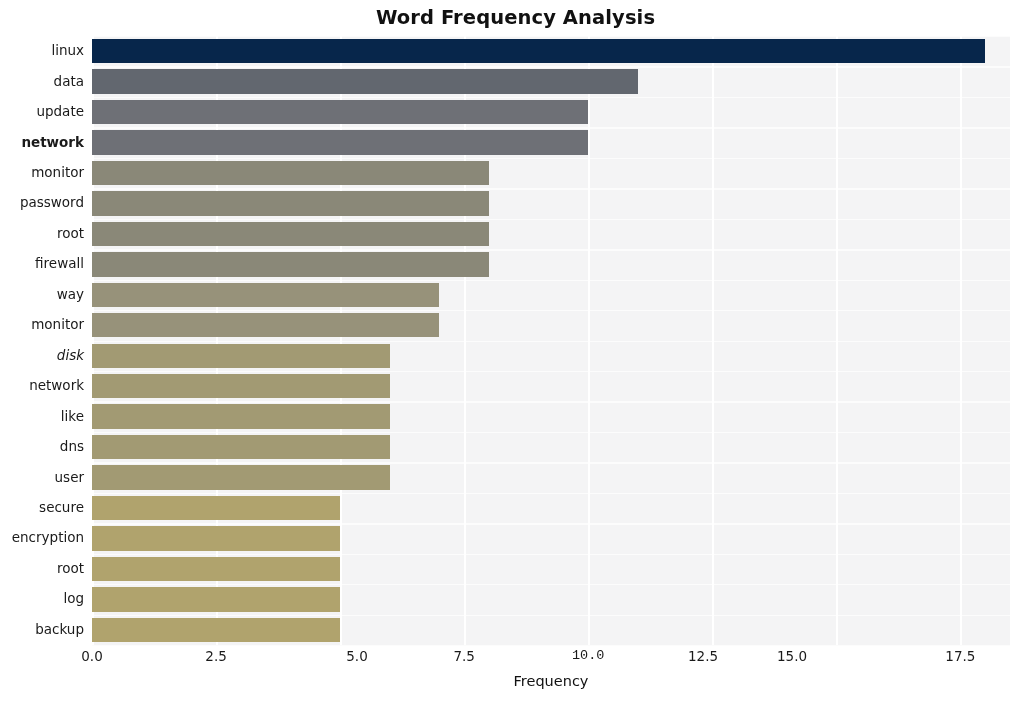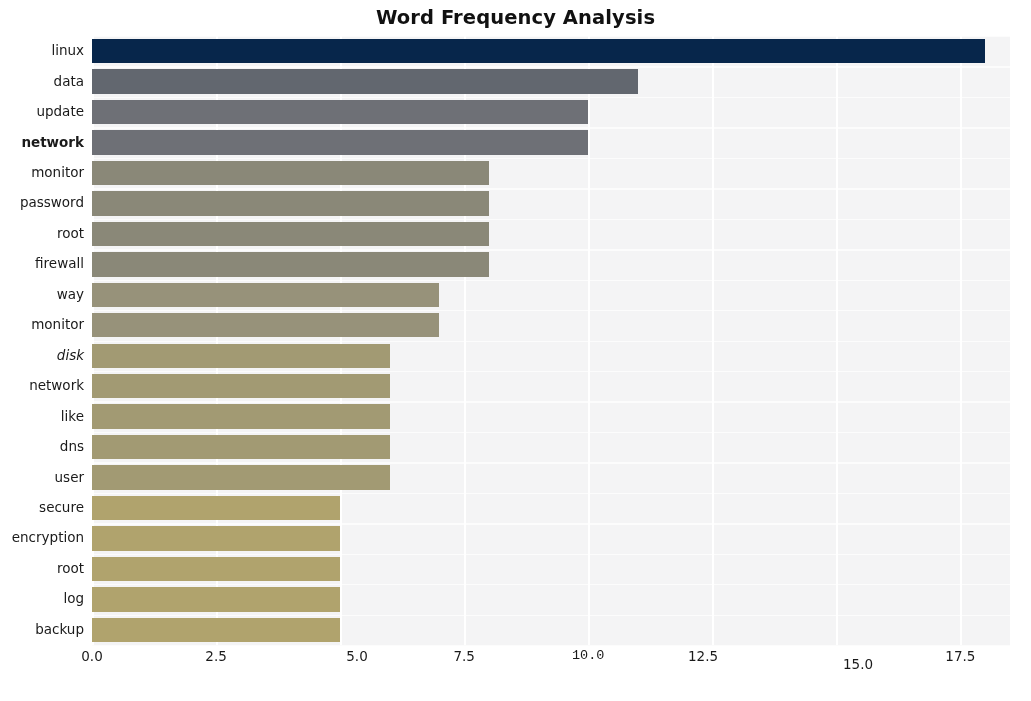--- a/index.html
+++ b/index.html
@@ -244,18 +244,19 @@
       <div class="ytick" style="top: 584.775px;">backup</div>
     </div>
 
   <div id="xtick-layer">
       <div class="xtick" style="left: 0px;">0.0</div>
       <div class="xtick" style="left: 124.054px;">2.5</div>
       <div class="xtick" style="left: 265px;">5.0</div>
       <div class="xtick" style="left: 372.162px;">7.5</div>
       <div class="xtick" style="left: 496.216px; font-family: Liberation Mono, monospace;">10.0</div>
       <div class="xtick" style="left: 611px;">12.5</div>
-      <div class="xtick" style="left: 766px; margin-top: 8px;">15.0</div>
+      <div class="xtick" style="left: 700px;">15.0</div>
       <div class="xtick" style="left: 868.378px;">17.5</div>
     </div>
 
+  <div id="xlabel">Frequency</div>
 
 </div>
 
 </body></html>

